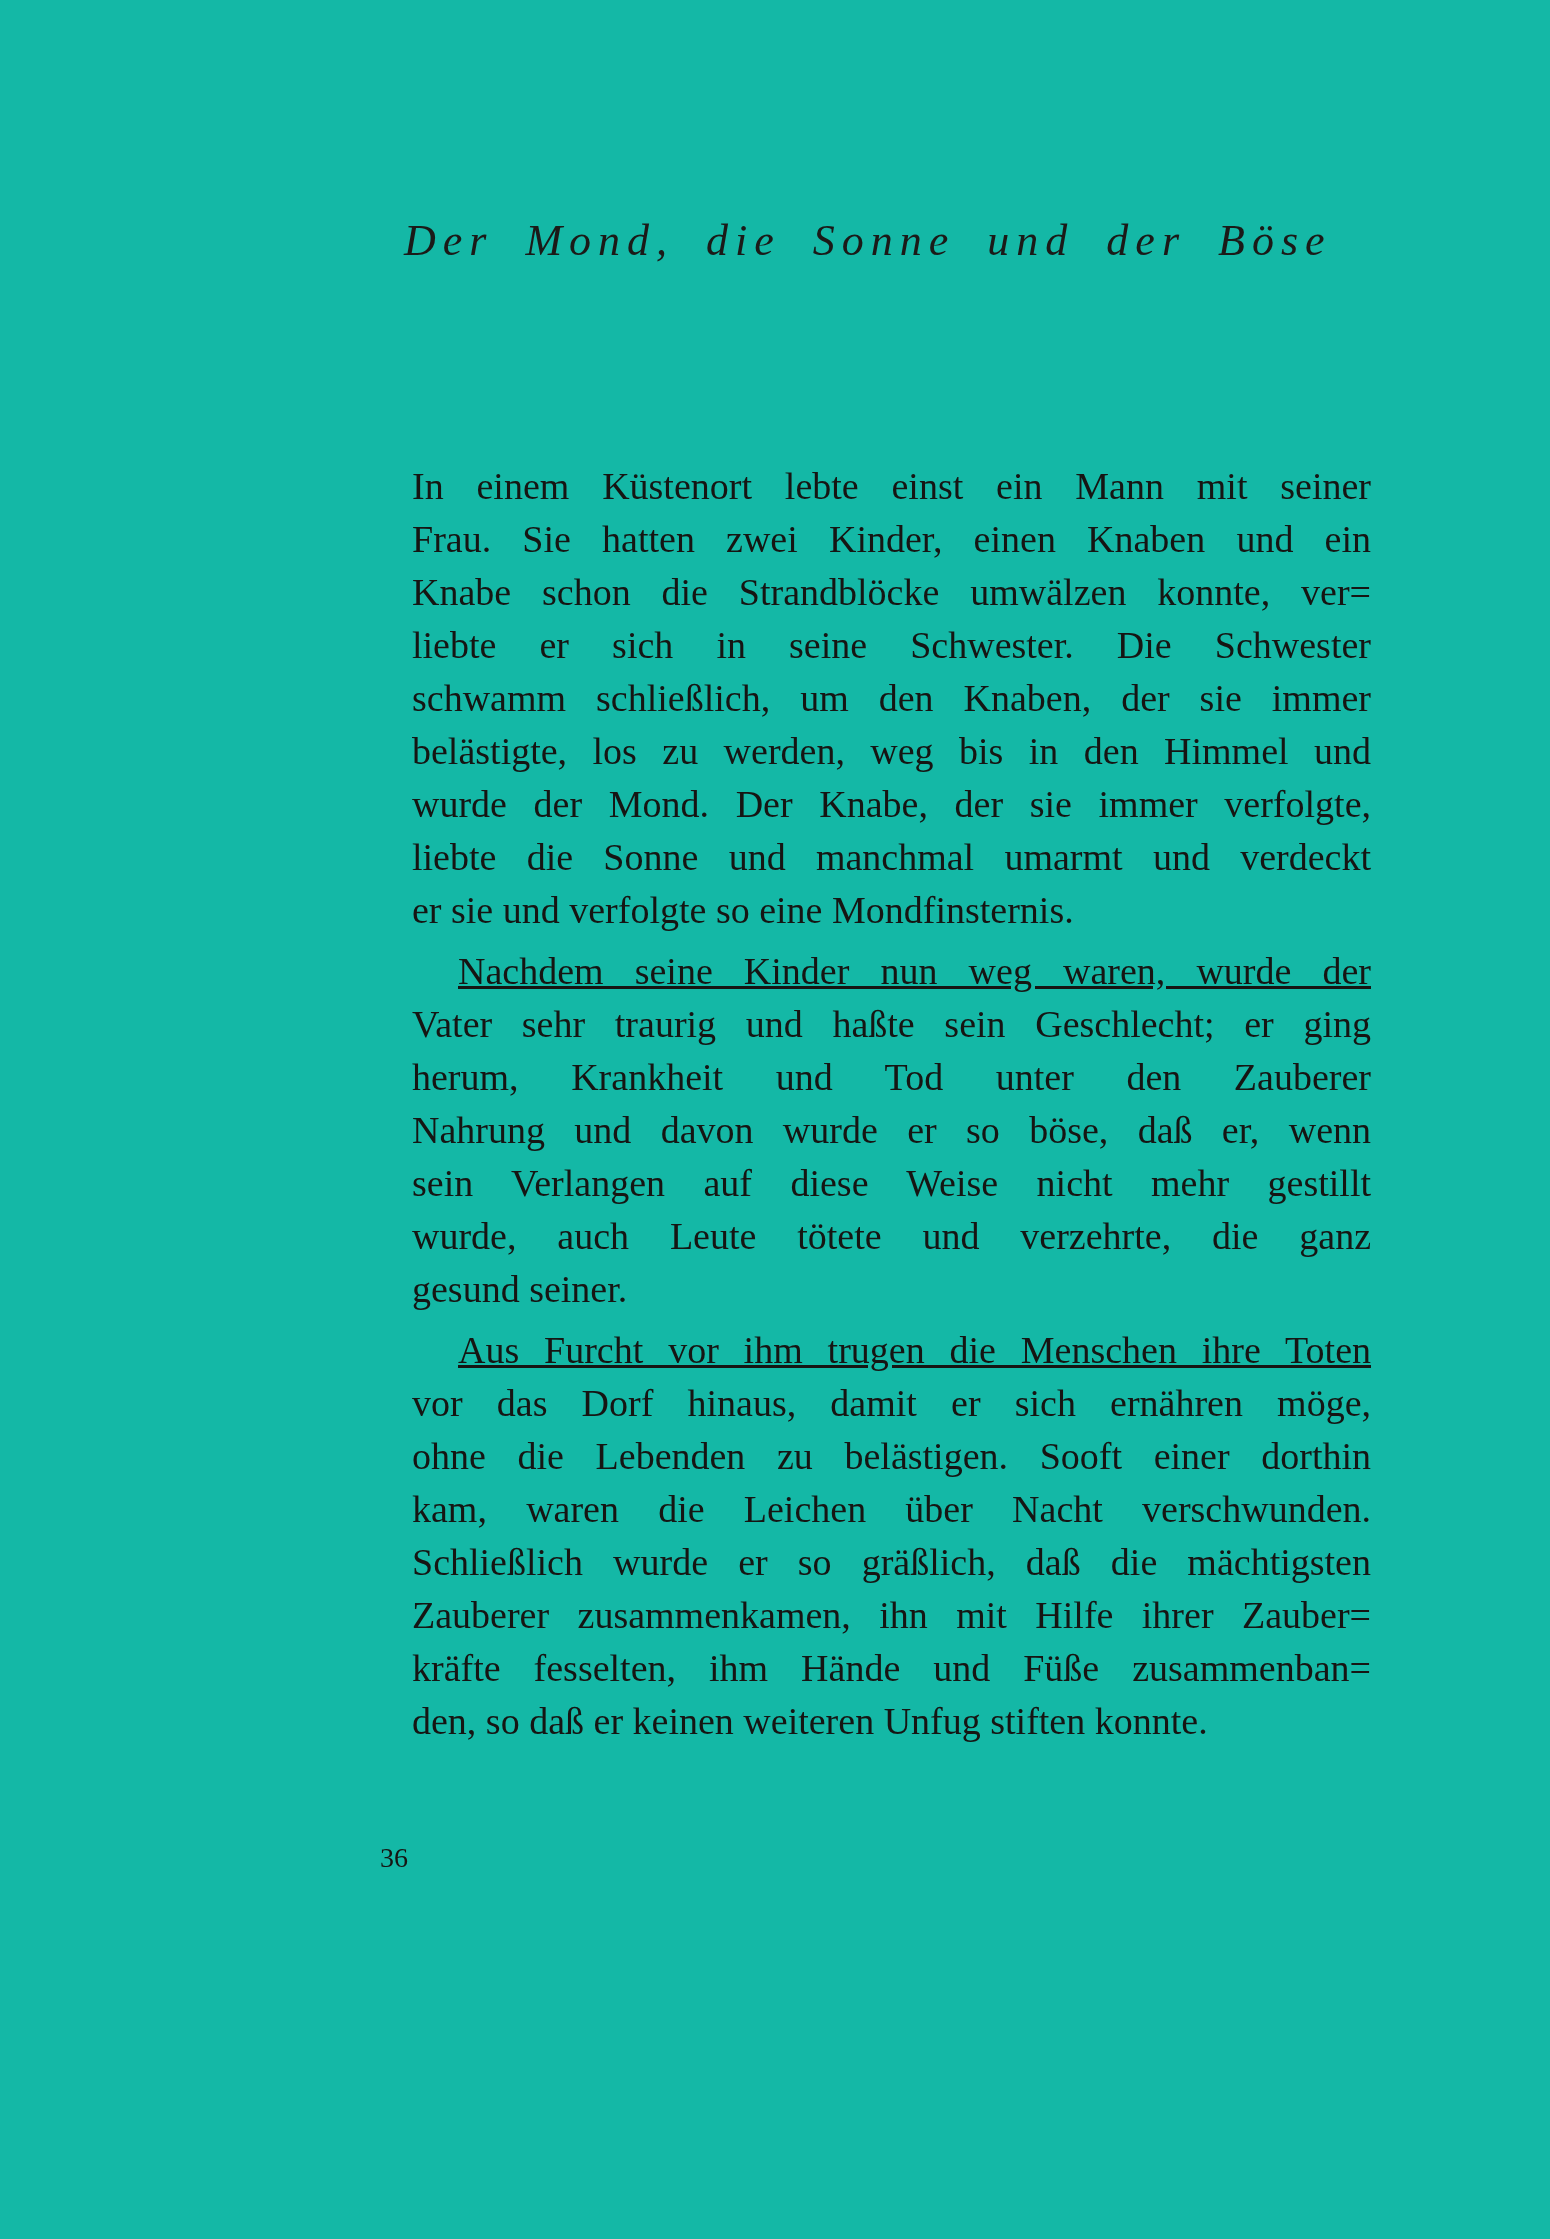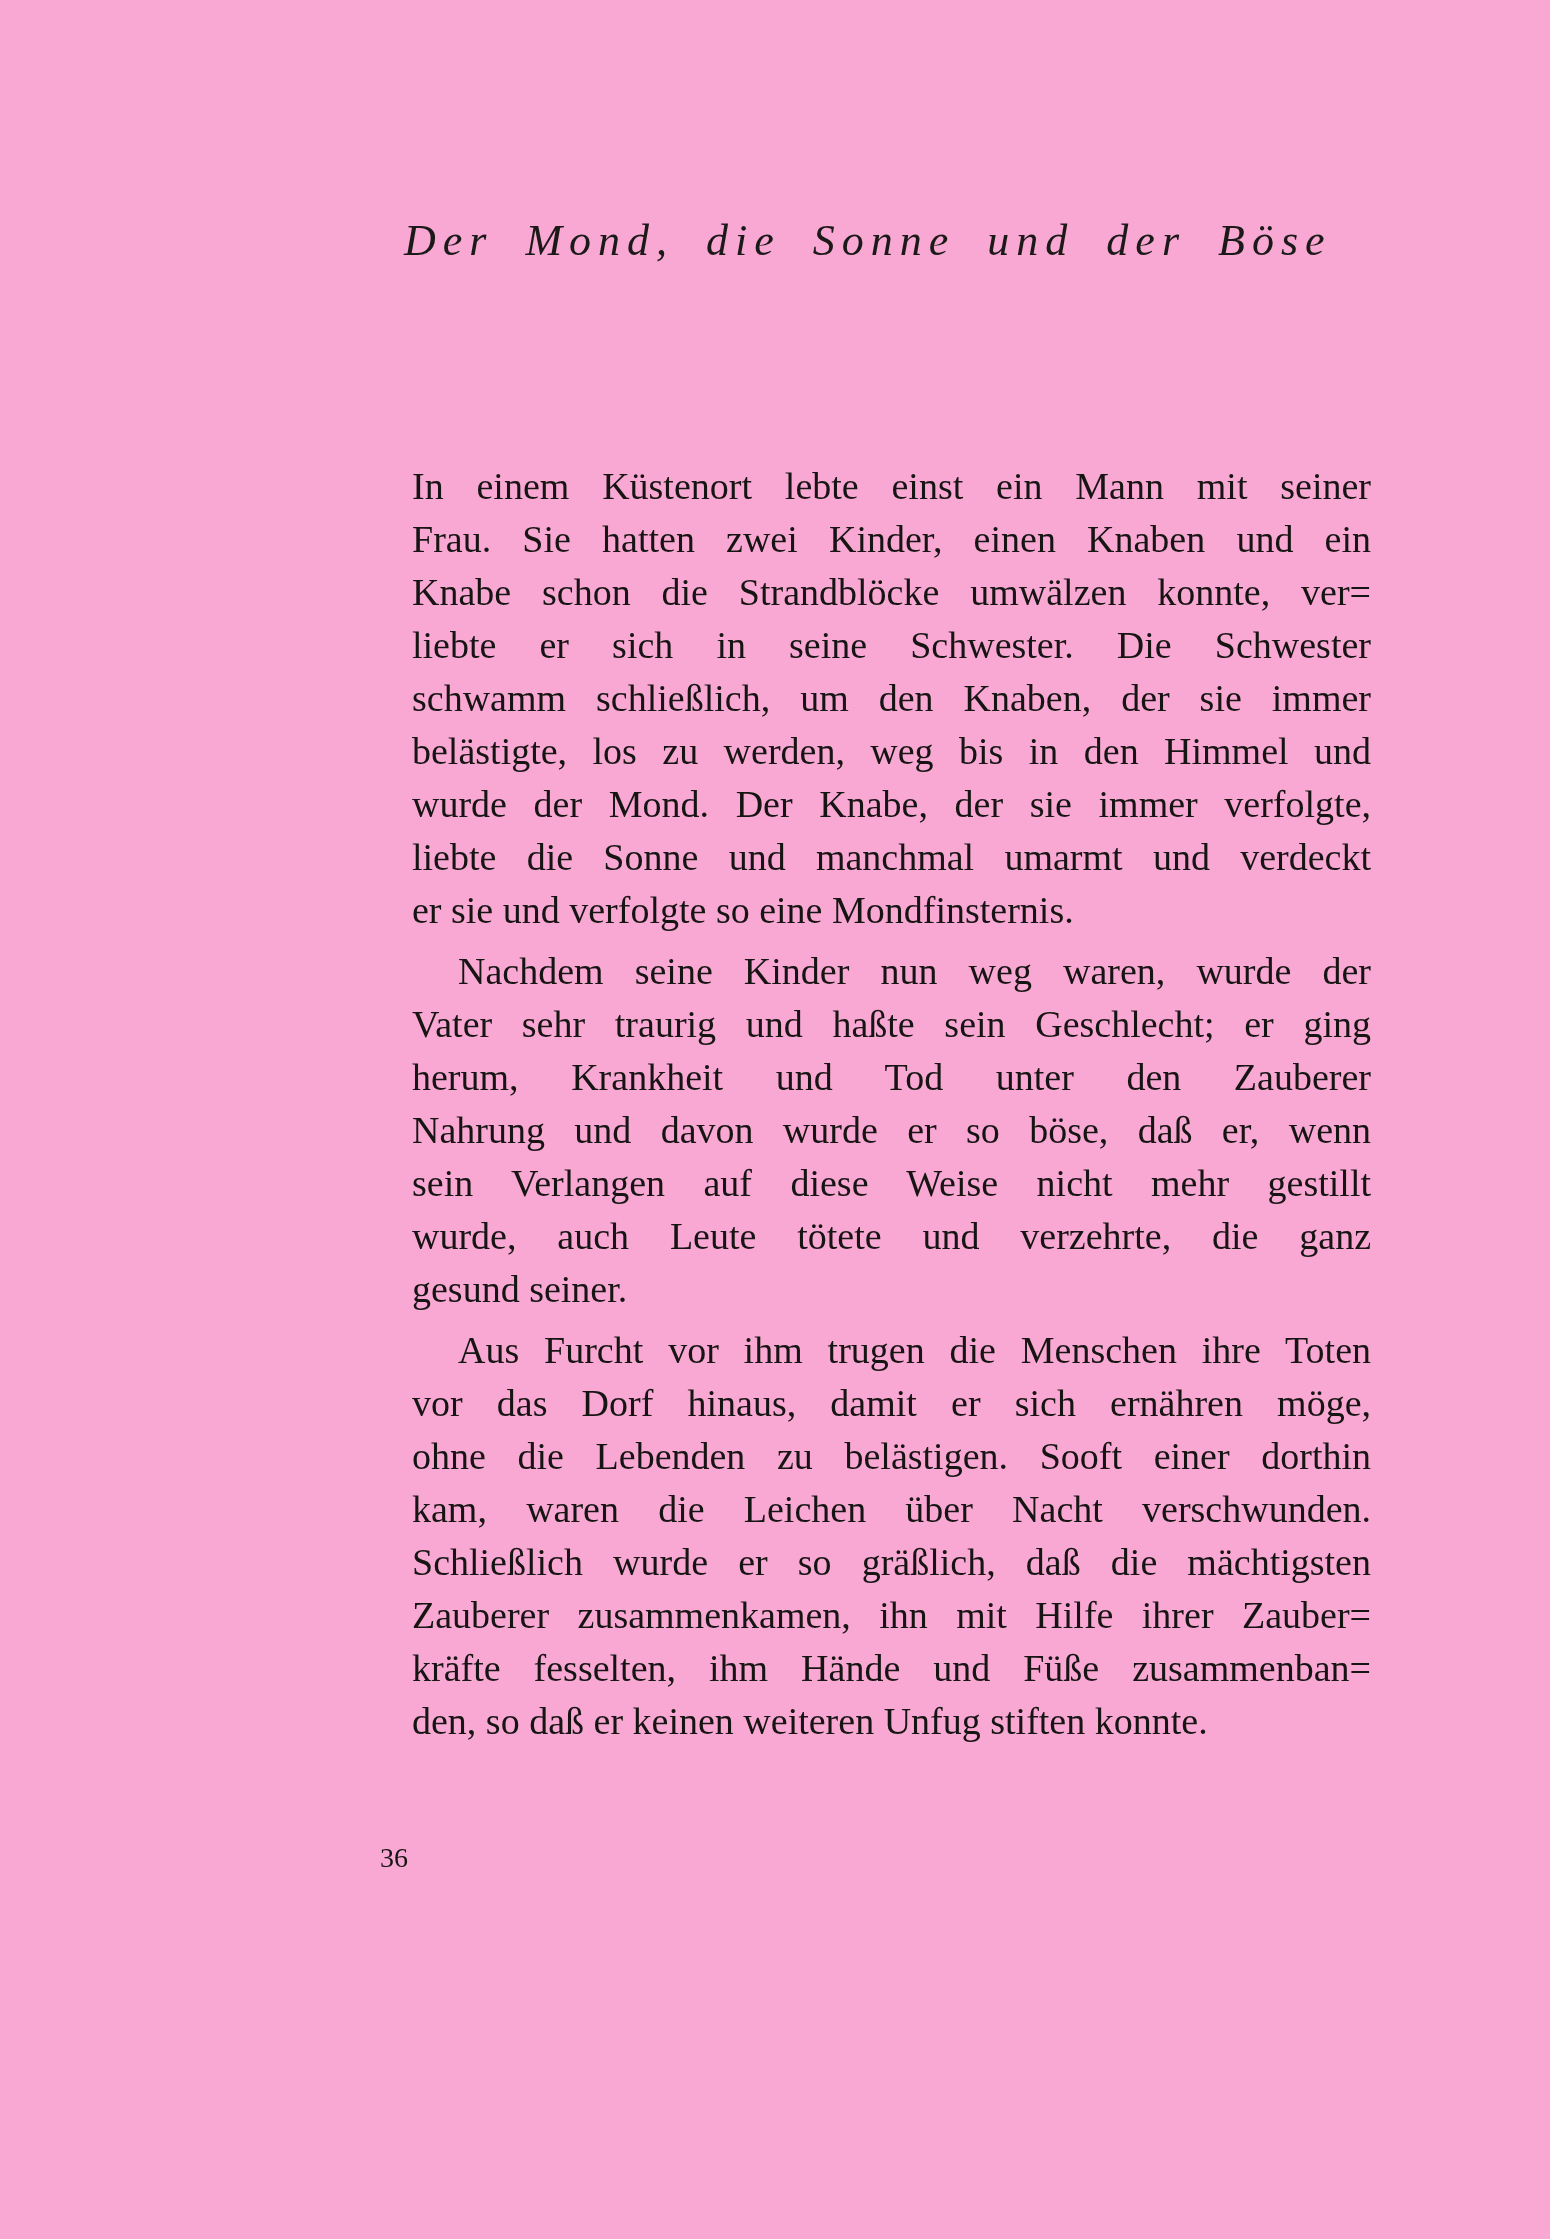--- a/index.html
+++ b/index.html
@@ -4,21 +4,21 @@
 <style>
   html, body {
     margin: 0;
     padding: 0;
     background: #e8e8e6;
   }
   .page {
     position: relative;
     width: 1550px;
     height: 2239px;
-    background: #f9a8d4;
+    background: #14b8a6;
     font-family: "Liberation Serif", "DejaVu Serif", serif;
     color: #1b1a18;
     overflow: hidden;
   }
   .title {
     position: absolute;
     top: 215px;
     left: 404px;
     width: 980px;
     margin: 0;
@@ -45,20 +45,21 @@
   .line {
     text-align: justify;
     text-align-last: justify;
     white-space: normal;
   }
   .line.last {
     text-align-last: left;
   }
   .line.indent {
     text-indent: 46px;
+    text-decoration: underline;
   }
   .page-number {
     position: absolute;
     top: 1842px;
     left: 380px;
     font-size: 28px;
     color: #161513;
   }
 </style>
 </head>

